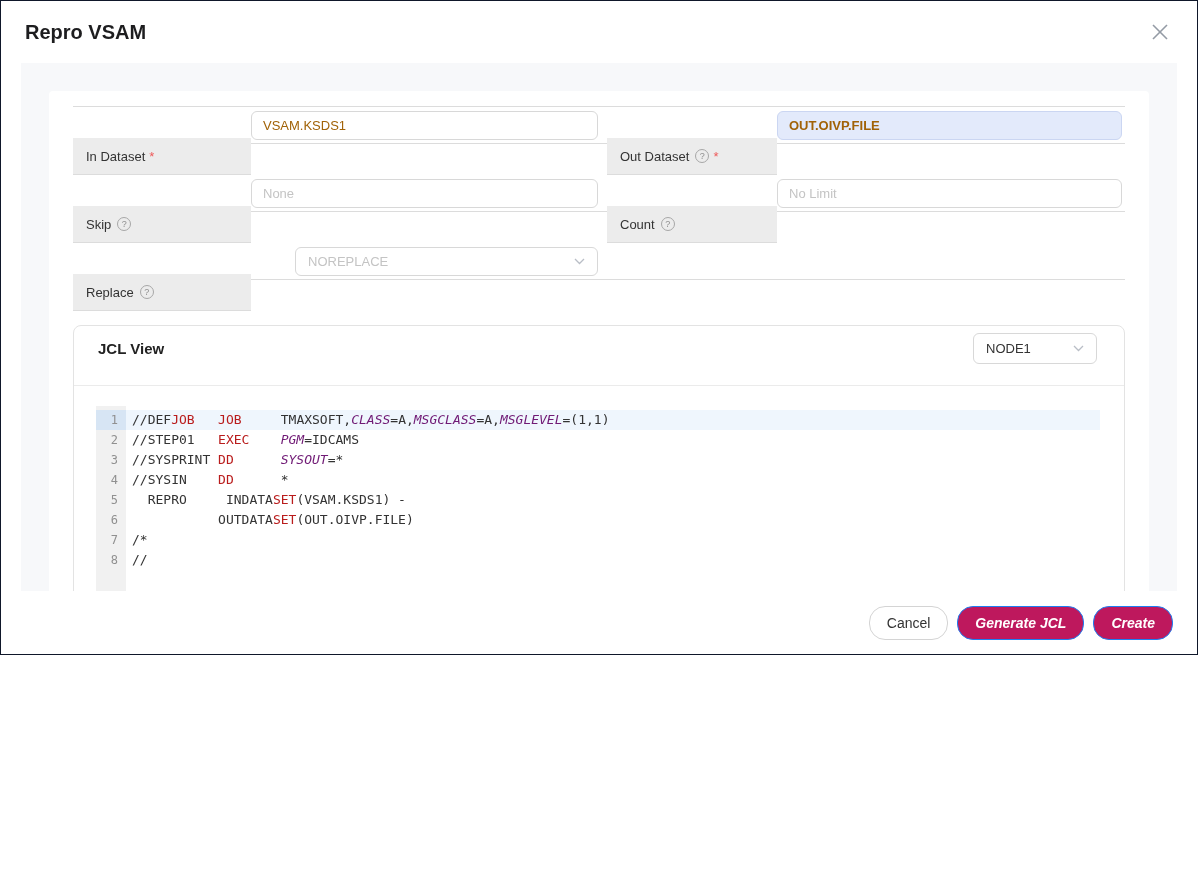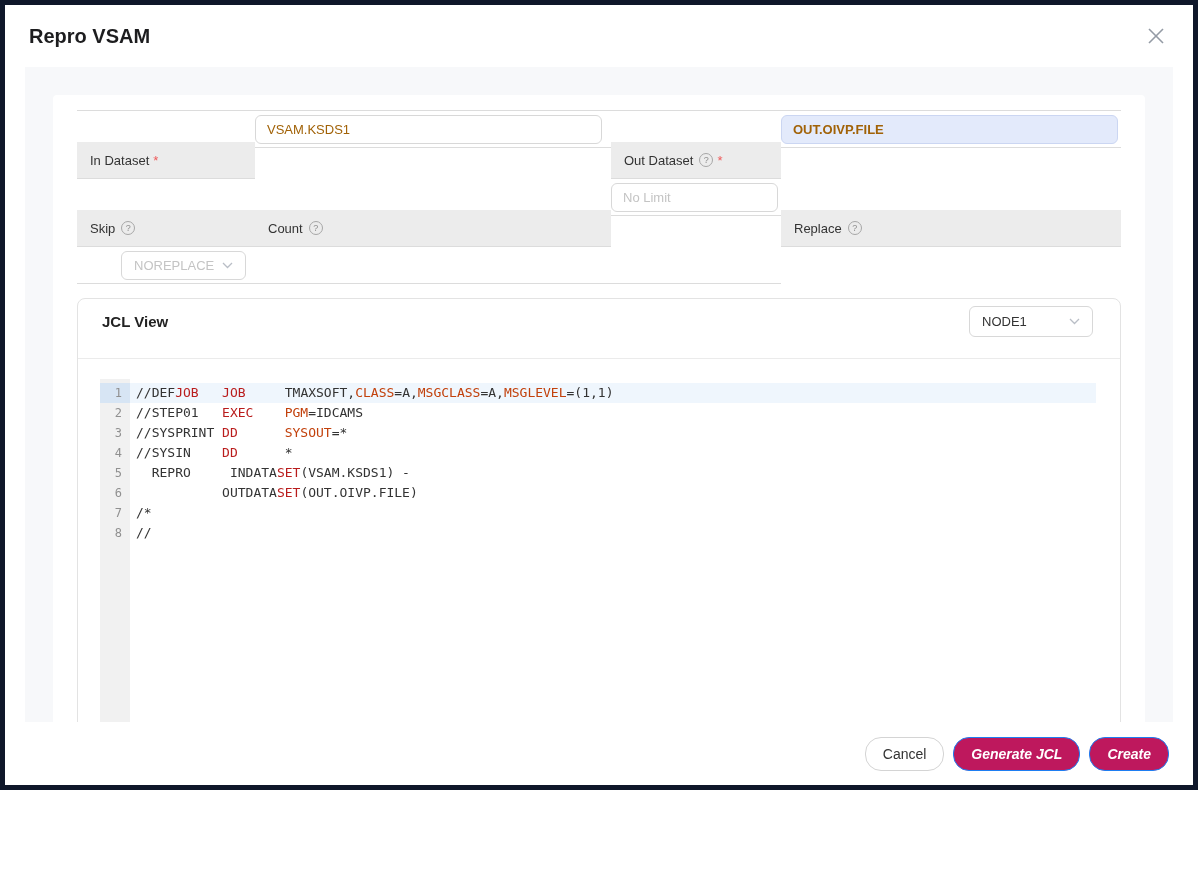--- a/index.html
+++ b/index.html
@@ -1,19 +1,19 @@
 <!DOCTYPE html>
 <html><head>
 <meta charset="utf-8">
 <style>
   * { margin: 0; padding: 0; box-sizing: border-box; }
   html, body { width: 1198px; height: 885px; }
   body { font-family: "Liberation Sans", sans-serif; background: #fff; }
 
-  .modal { position: relative; width: 1198px; height: 790px; background: #fff; border: 5px solid #0f172a; overflow: hidden; }
+  .modal { position: relative; width: 1198px; height: 655px; background: #fff; border: 1px solid #0f172a; overflow: hidden; }
 
   
   .modal-header { height: 62px; display: flex; align-items: center; justify-content: space-between; padding: 0 26px 0 24px; }
   .modal-title { font-size: 20px; font-weight: 700; color: #1d1d1f; }
   .close-btn { width: 22px; height: 22px; display: flex; align-items: center; justify-content: center; cursor: pointer; background: none; border: none; }
 
   
   .modal-content { position: absolute; left: 20px; right: 20px; top: 62px; height: 760px; background: #f7f8fa; }
   .card { position: absolute; left: 28px; right: 28px; top: 28px; height: 676px; background: #fff; border-radius: 4px; padding: 15px 24px 11px 24px; }
 
@@ -43,21 +43,21 @@
 
   .code-wrap { margin: 20px 24px 0 22px; height: 423px; display: flex; font-family: "DejaVu Sans Mono", monospace; font-size: 13px; overflow: hidden; }
   .gutter { width: 30px; background: #f1f1f1; padding-top: 4px; flex: none; }
   .ln { height: 20px; line-height: 20px; text-align: right; padding-right: 8px; color: #909090; font-size: 12px; }
   .ln.active { background: #d7e5f4; }
   .code-lines { flex: 1; padding-top: 4px; }
   .code-line { height: 20px; line-height: 20px; padding-left: 6px; white-space: pre; color: #333; }
   .code-line.active { background: #eff6fd; }
   .tok-plain { color: #333; }
   .tok-kw { color: #b91c1c; }
-  .tok-param { color: #c2410c; }
+  .tok-param { color: #701a75; font-style: italic; }
 
   
   .modal-footer { position: absolute; left: 0; right: 0; bottom: 0; height: 63px; background: #fff; display: flex; align-items: center; justify-content: flex-end; gap: 9px; padding-right: 24px; }
   .btn { height: 34px; border-radius: 16px; font-size: 14px; display: inline-flex; align-items: center; justify-content: center; padding: 0 17px; cursor: pointer; font-family: "Liberation Sans", sans-serif; }
   .btn-secondary { background: #fff; border: 1px solid #d4d4d4; color: #333; }
   .btn-primary { background: #be185d; border: 1px solid #1e7ef2; color: #fff; font-weight: 700; font-style: italic; }
 </style>
 </head>
 <body>
 
@@ -90,20 +90,23 @@
           <span class="help">?</span>
           <span class="req">*</span>
         </div>
         <div class="cell inp inp-last">
           <input class="text-input filled-blue" type="text" value="OUT.OIVP.FILE" style="">
         </div>
 
         <div class="cell lbl">
           <span>Skip</span>
           <span class="help">?</span>
+        </div>
+        <div class="cell inp">
+          <input class="text-input" type="text" placeholder="None" style="">
         </div>
         <div class="cell lbl">
           <span>Count</span>
           <span class="help">?</span>
         </div>
         <div class="cell inp inp-last">
           <input class="text-input" type="text" placeholder="No Limit" style="">
         </div>
 
         <div class="cell lbl">

